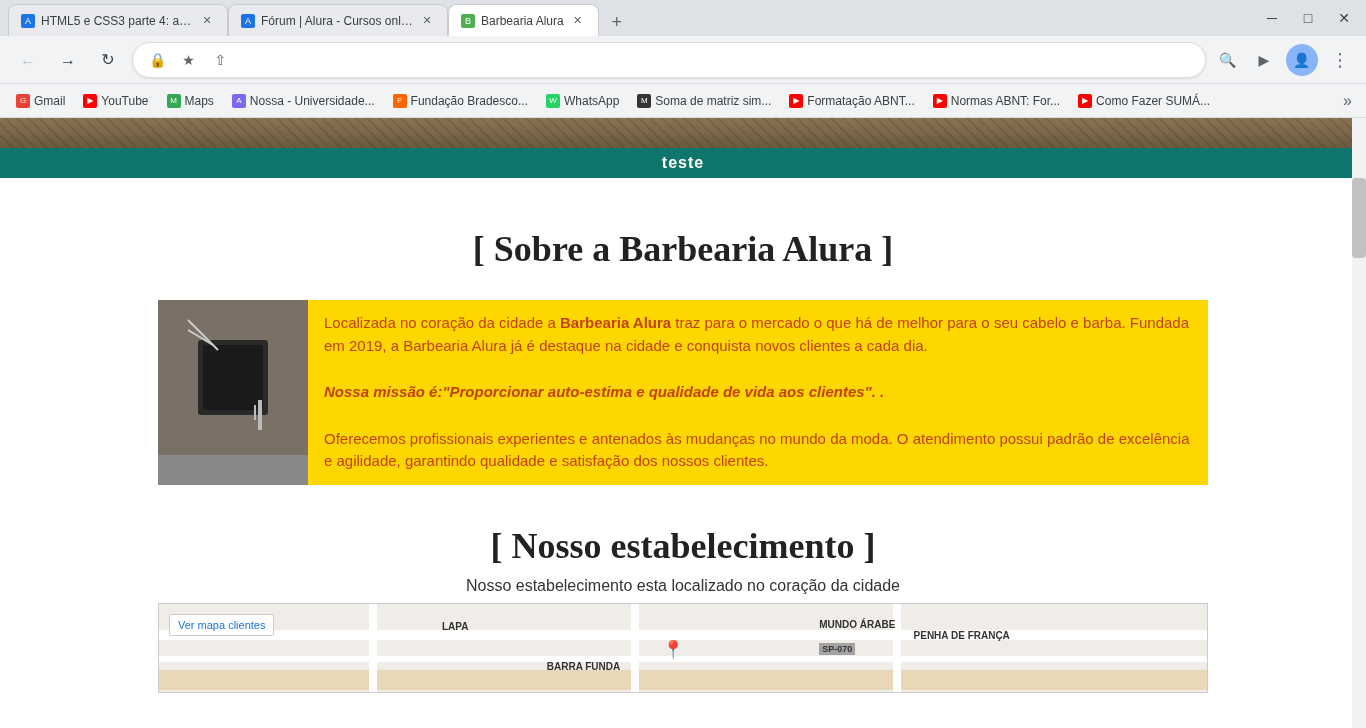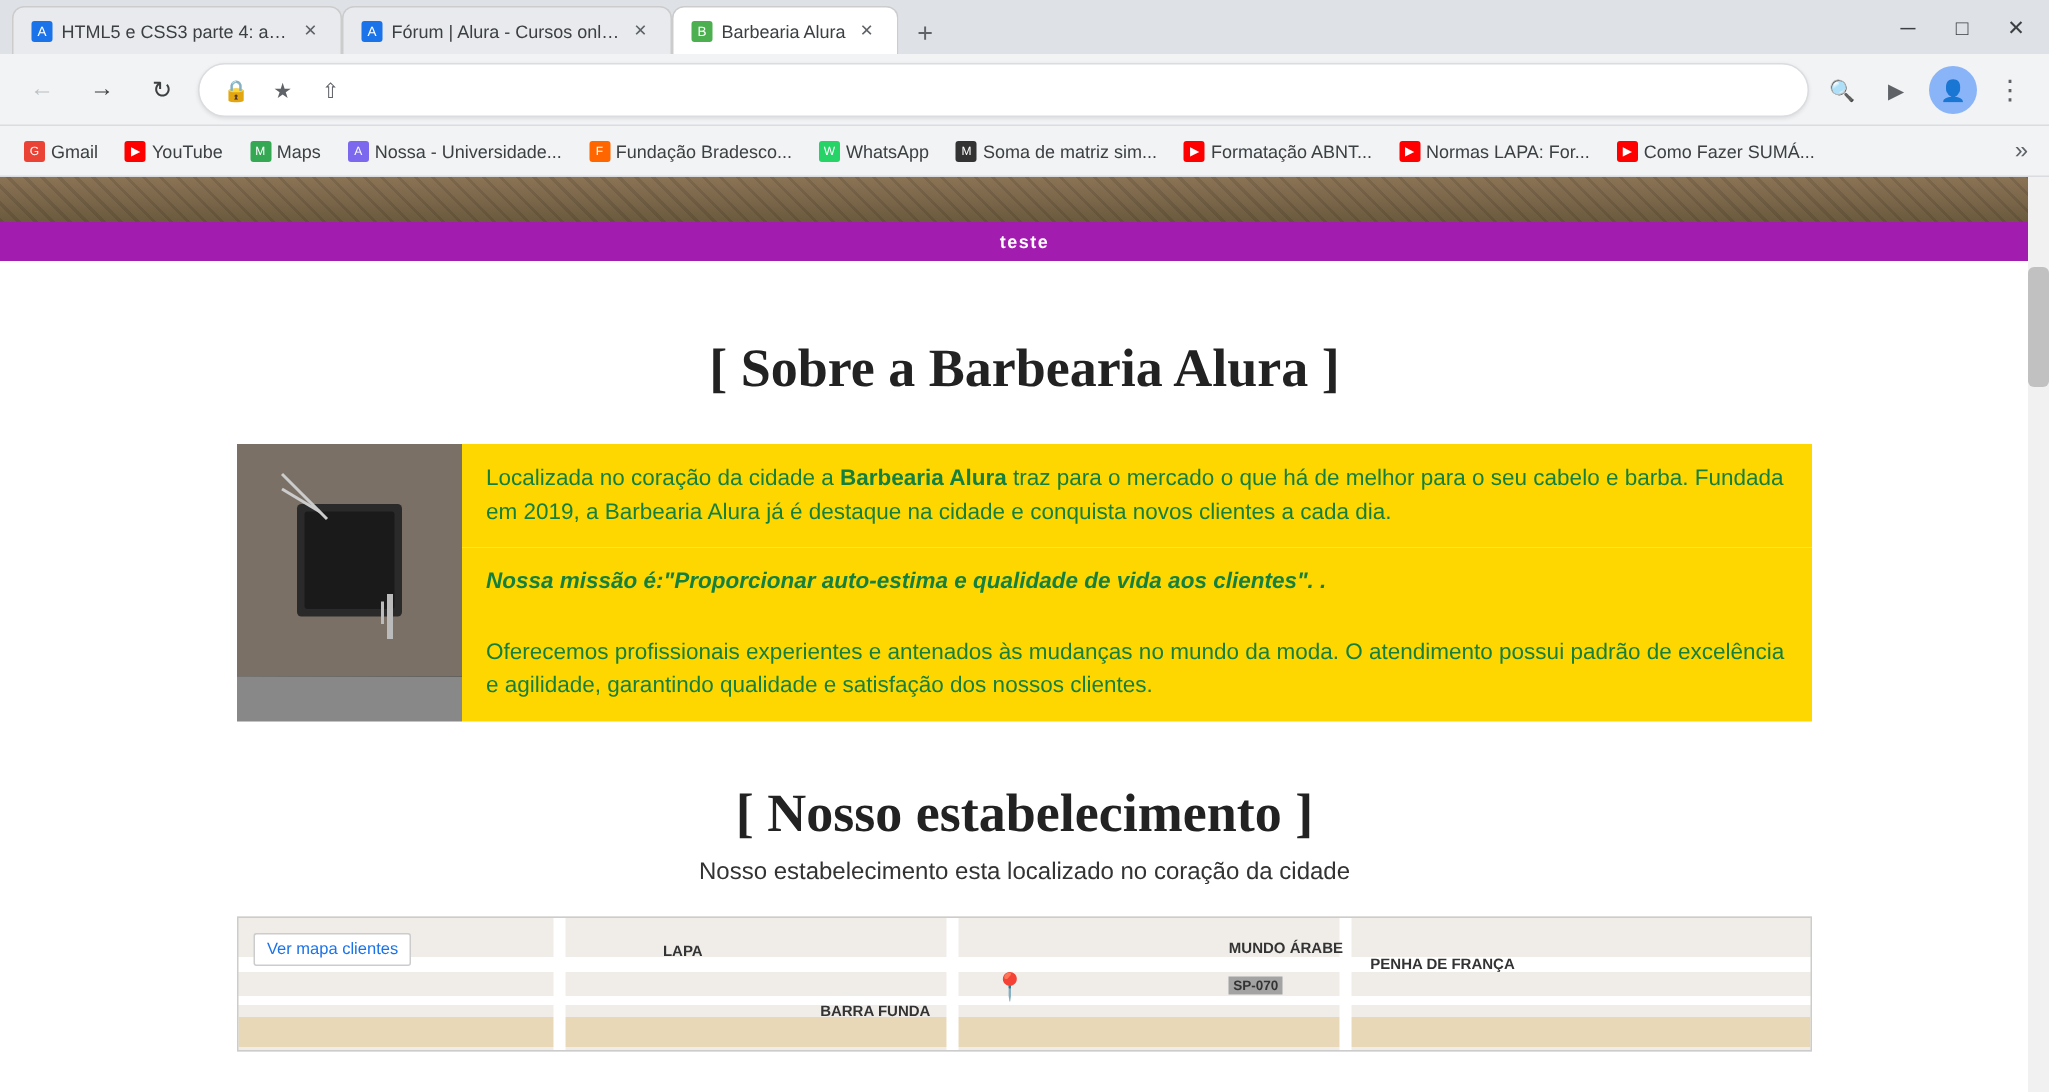--- a/index.html
+++ b/index.html
@@ -248,25 +248,25 @@
         45deg,
         rgba(0,0,0,0.1) 0px,
         rgba(0,0,0,0.1) 2px,
         transparent 2px,
         transparent 8px
       );
     }
 
     
     .red-stripe {
-      background: #a21caf;
+      background: #0f766e;
       color: #fff;
       text-align: center;
       padding: 6px 16px;
-      font-size: 12px;
+      font-size: 16px;
       font-weight: bold;
       letter-spacing: 1px;
     }
 
     
     .main-content {
       padding: 20px 40px;
     }
 
     
@@ -328,21 +328,21 @@
     .text-block {
       padding: 12px 16px;
     }
     .text-block-yellow {
       background: #ffd700;
     }
 
     .text-block p {
       font-size: 15px;
       line-height: 1.5;
-      color: #15803d;
+      color: #c2410c;
     }
     .text-block p strong {
       font-weight: bold;
     }
     .text-block .mission {
       font-style: italic;
       font-weight: bold;
       font-size: 15px;
     }
 
@@ -352,21 +352,21 @@
       text-align: center;
     }
 
     .establishment-section .section-title {
       margin-bottom: 10px;
     }
 
     .establishment-subtitle {
       font-size: 16px;
       color: #333;
-      margin-bottom: 20px;
+      margin-bottom: 8px;
     }
 
     
     .map-container {
       width: 1050px;
       margin: 0 auto;
       height: 90px;
       background: #e5e3df;
       position: relative;
       overflow: hidden;
@@ -510,21 +510,21 @@
     <div class="bookmark-item">
       <div class="bookmark-favicon" style="background:#333; color:#fff; font-size:8px; display:flex; align-items:center; justify-content:center; border-radius:2px;">M</div>
       <span>Soma de matriz sim...</span>
     </div>
     <div class="bookmark-item">
       <div class="bookmark-favicon" style="background:#ff0000; color:#fff; font-size:8px; display:flex; align-items:center; justify-content:center; border-radius:2px;">▶</div>
       <span>Formatação ABNT...</span>
     </div>
     <div class="bookmark-item">
       <div class="bookmark-favicon" style="background:#ff0000; color:#fff; font-size:8px; display:flex; align-items:center; justify-content:center; border-radius:2px;">▶</div>
-      <span>Normas LAPA: For...</span>
+      <span>Normas ABNT: For...</span>
     </div>
     <div class="bookmark-item">
       <div class="bookmark-favicon" style="background:#ff0000; color:#fff; font-size:8px; display:flex; align-items:center; justify-content:center; border-radius:2px;">▶</div>
       <span>Como Fazer SUMÁ...</span>
     </div>
     <div class="bookmark-more">»</div>
   </div>
 
   <div class="page-content">
 

